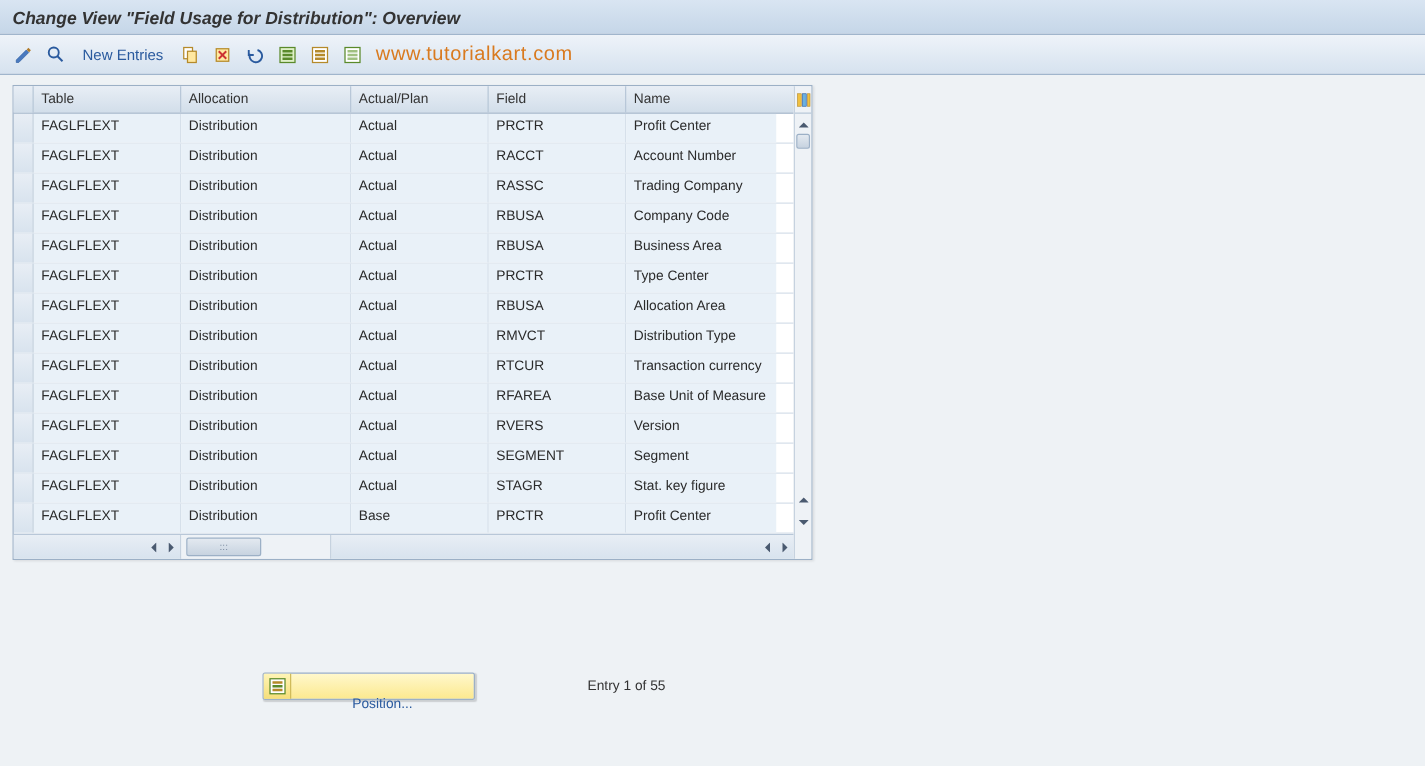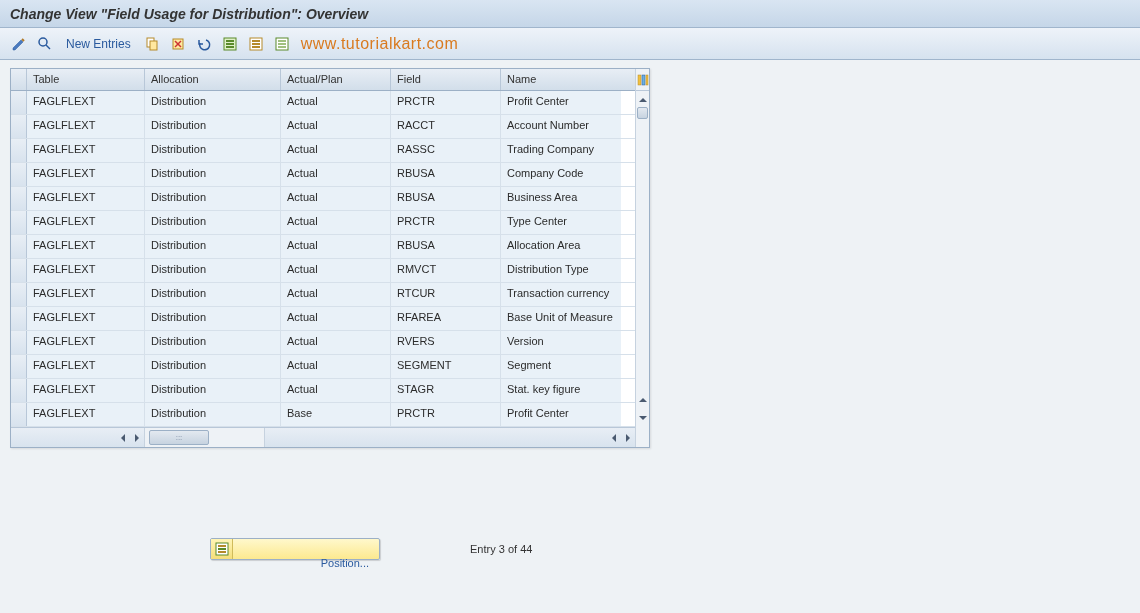--- a/index.html
+++ b/index.html
@@ -158,21 +158,21 @@
       box-shadow: 1px 1px 1px rgba(0,0,0,0.15);
       min-width: 170px;
     }
     .pos-btn .pbi {
       width: 22px; height: 100%;
       display:flex; align-items:center; justify-content:center;
       border-right: 1px solid #d0bb5a;
       background: linear-gradient(to bottom,#fff5b6,#f5de7a);
     }
     .pos-btn .pbl {
-      flex:1; text-align:right; font-size:11px; color:#2a5a9e; padding: 0 10px; margin-top: 28px;
+      flex:1; text-align:center; font-size:11px; color:#2a5a9e; padding: 0 10px; margin-top: 28px;
     }
     .entry-text { font-size: 11px; color: #333; }
     svg { display:block; }
     .grid-flex { display:flex; }
     .grid-left { flex:1; }
   </style>
 </head>
 <body>
 
 <div class="title-bar">Change View "Field Usage for Distribution": Overview</div>
@@ -427,14 +427,14 @@
     <span class="pbi">
       <svg width="14" height="14" viewBox="0 0 14 14">
           <rect x="1" y="1" width="12" height="12" fill="#fff" stroke="#5a8a2a"></rect>
           <rect x="3" y="3" width="8" height="2" fill="#b58a2a"></rect>
           <rect x="3" y="6" width="8" height="2" fill="#5a8a2a"></rect>
           <rect x="3" y="9" width="8" height="2" fill="#b58a2a"></rect>
         </svg>
     </span>
     <span class="pbl">Position...</span>
   </div>
-  <span class="entry-text">Entry 3 of 44</span>
+  <span class="entry-text">Entry 1 of 55</span>
 </div>
 
 </body></html>

